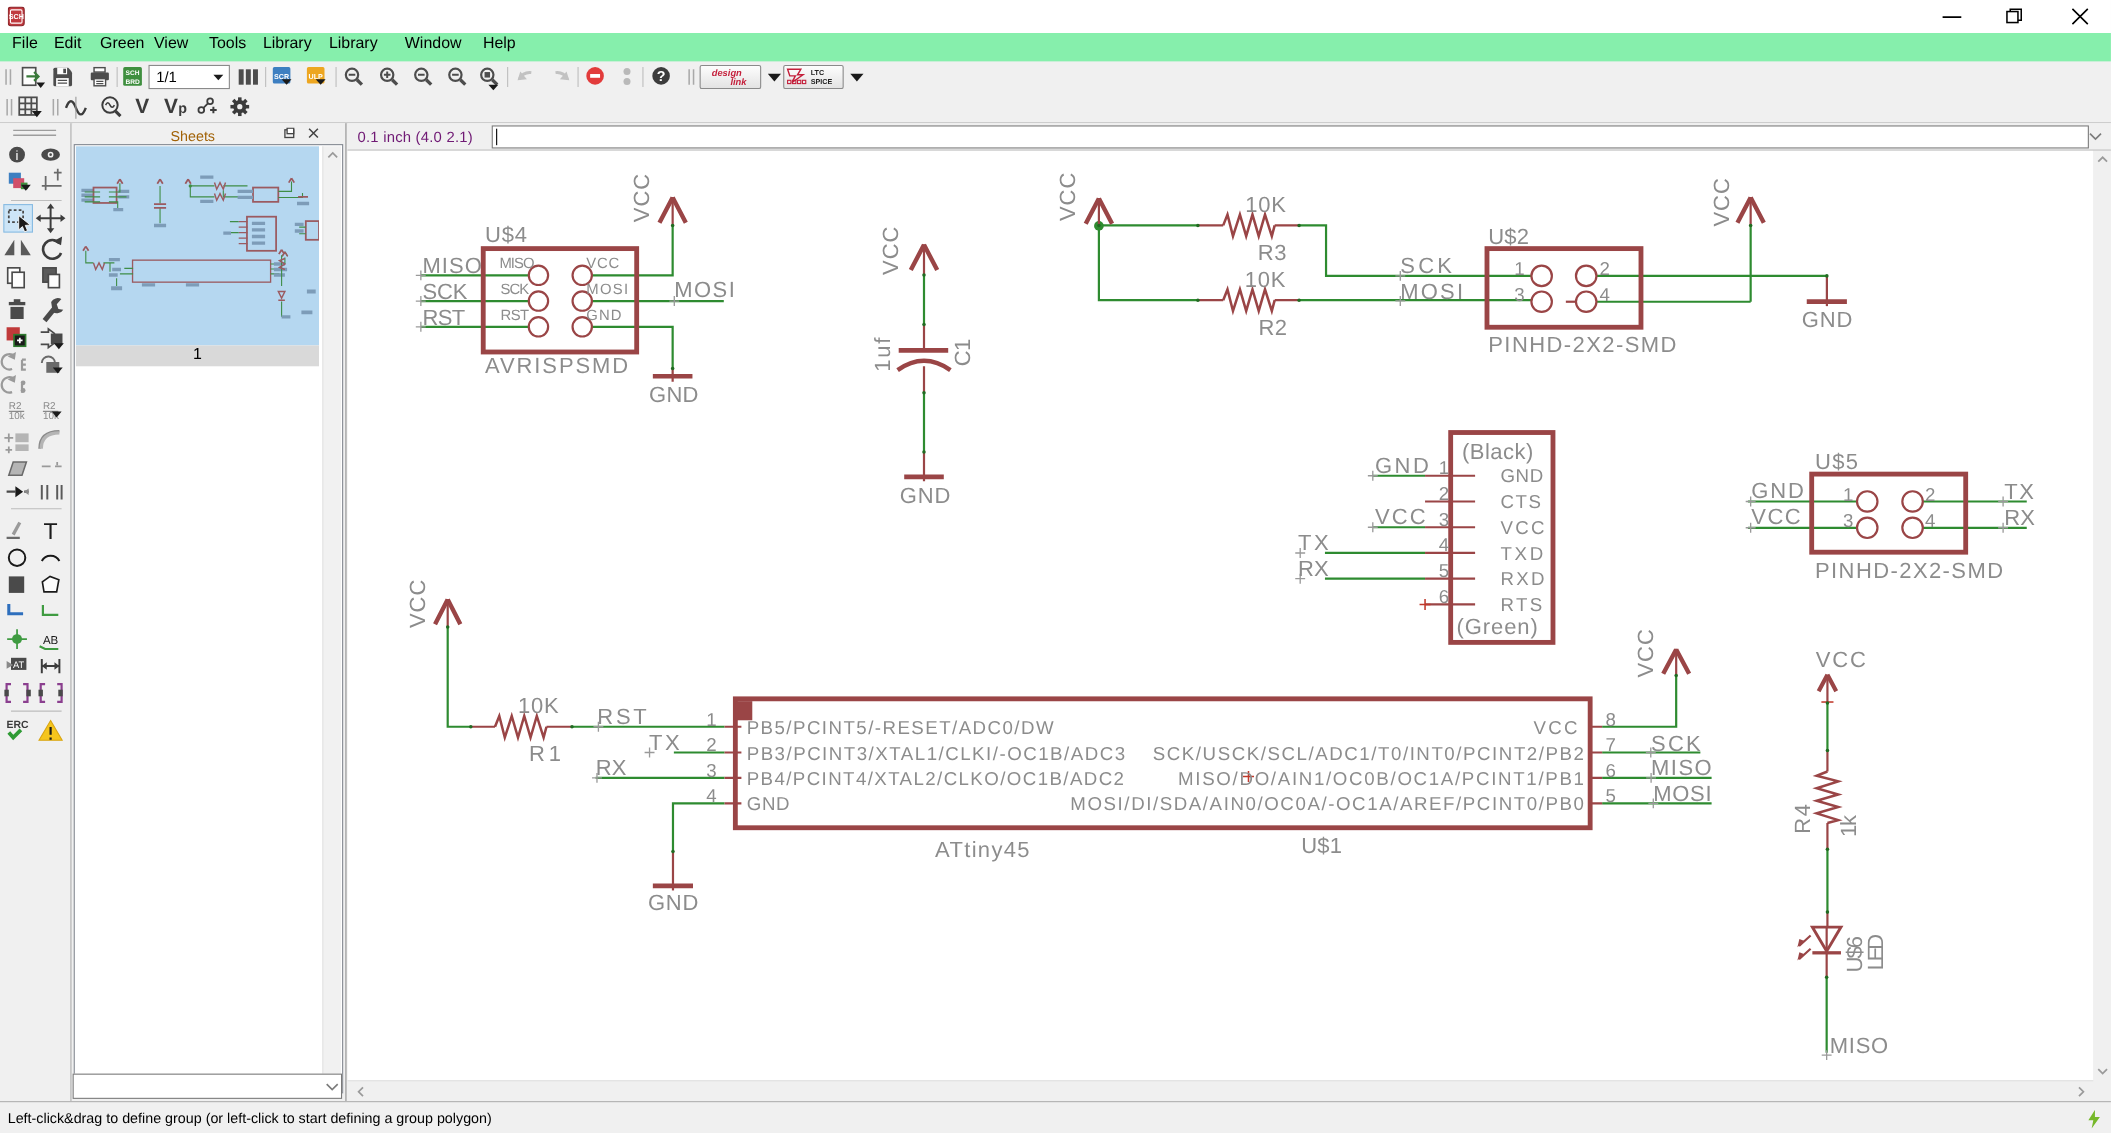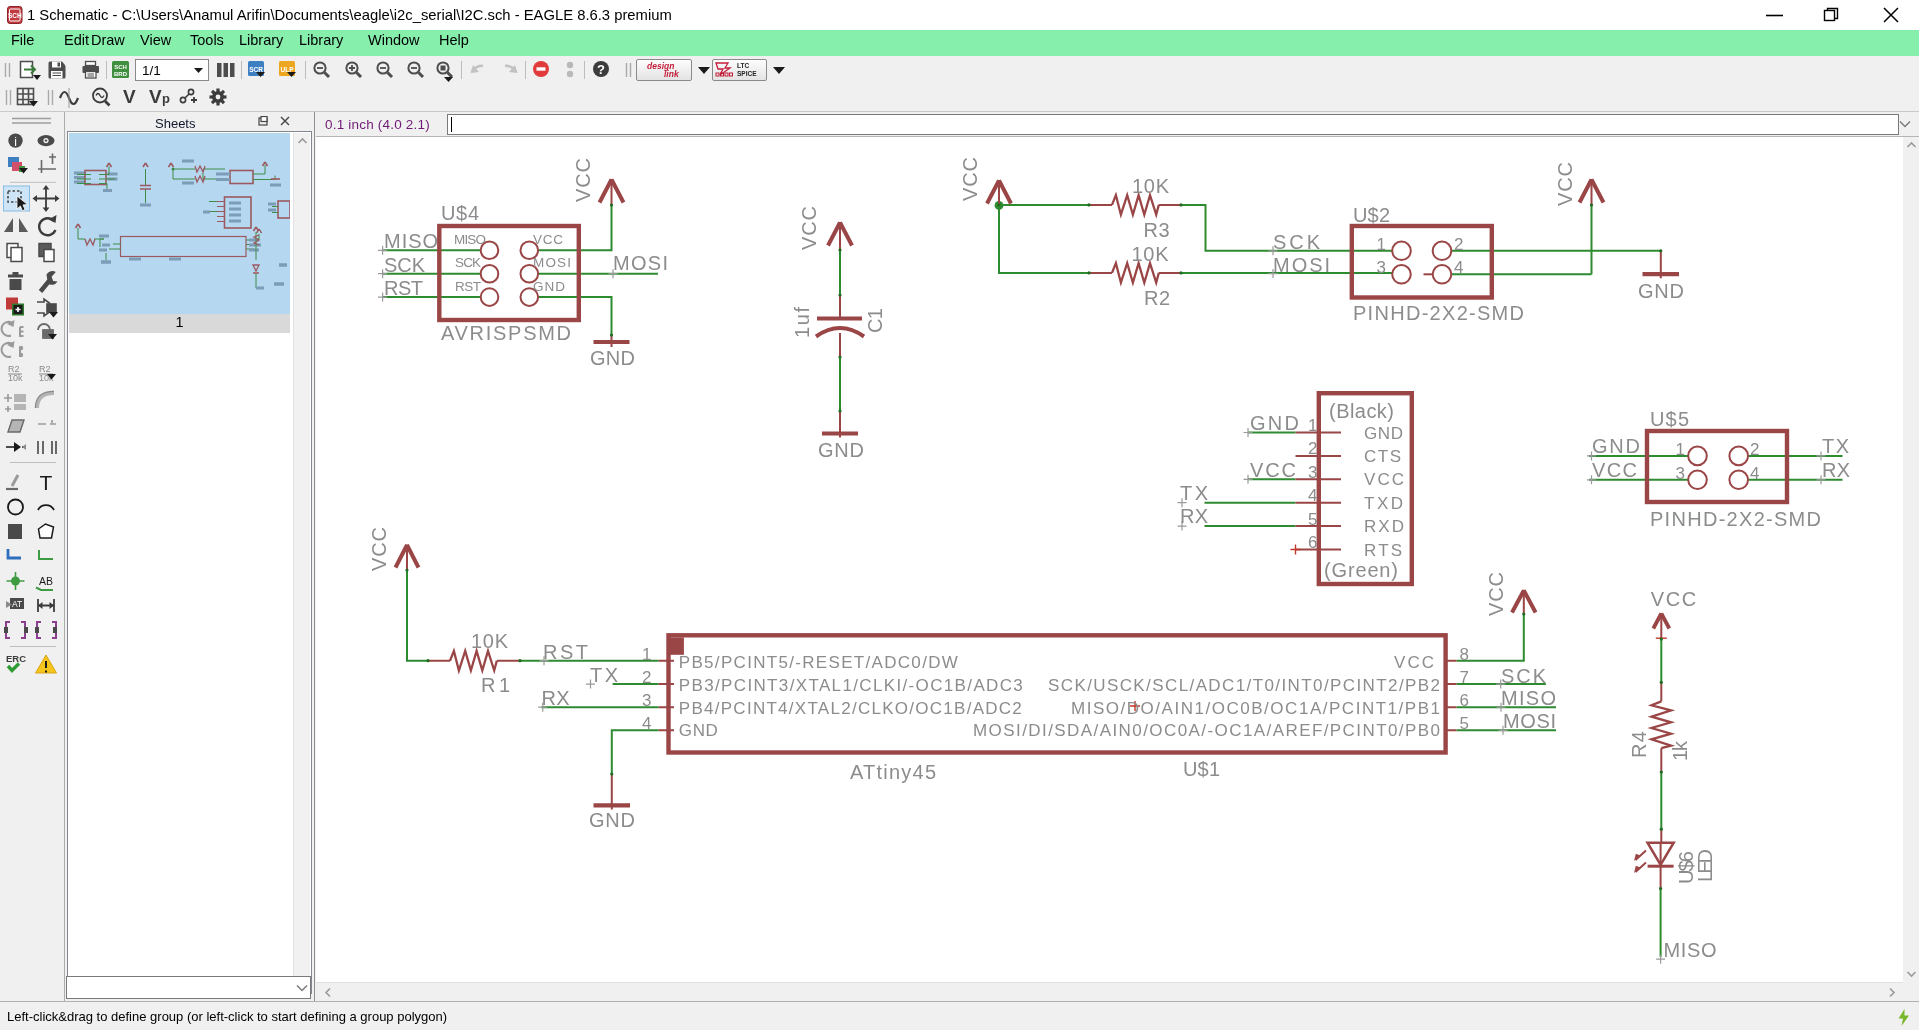--- a/index.html
+++ b/index.html
@@ -6,21 +6,21 @@
 html,body { width:1919px; height:1030px; overflow:hidden; font-family:"Liberation Sans", sans-serif; background:#f0f0f0; }
 .abs { position:absolute; }
 #titlebar { position:absolute; left:0; top:0; width:1919px; height:30px; background:#ffffff; }
 #title-text { position:absolute; left:27px; top:7px; font-size:14.8px; color:#000; }
 #menubar { position:absolute; left:0; top:30px; width:1919px; height:26px; background:#86efac; }
 .menu-item { position:absolute; top:1.5px; font-size:14.5px; color:#000; }
 #tb1 { position:absolute; left:0; top:56px; width:1919px; height:39px; background:#f0f0f0; border-bottom:1px solid #dadada; }
 #tb2 { position:absolute; left:0; top:85px; width:1919px; height:27px; background:#f0f0f0; border-bottom:1px solid #c9c9c9; }
 #lefttb { position:absolute; left:0; top:112px; width:65px; height:889px; background:#f0f0f0; border-right:1px solid #adadad; }
 #sheets { position:absolute; left:66px; top:112px; width:248px; height:889px; background:#f0f0f0; }
-#sheets-title { position:absolute; left:89px; top:4px; font-size:13px; color:#0f172a; }
+#sheets-title { position:absolute; left:89px; top:4px; font-size:13px; color:#a16207; }
 #sheets-list { position:absolute; left:1px; top:19px; width:245px; height:863px; background:#ffffff; border:1px solid #828790; }
 #sheet-thumb { position:absolute; left:1px; top:1px; width:221px; height:181px; background:#b5d7f0; }
 #sheet-label { position:absolute; left:1px; top:182px; width:221px; height:19px; background:#d9d9d9; text-align:center; font-size:14.5px; color:#000; }
 #sheets-scroll { position:absolute; right:1px; top:1px; width:17px; height:861px; background:#f1f1f1; border-left:1px solid #e3e3e3;}
 #vdivider { position:absolute; left:314px; top:112px; width:1px; height:889px; background:#8f8f8f; }
 #canvastop { position:absolute; left:316px; top:112px; width:1603px; height:25px; background:#f0f0f0; border-bottom:1px solid #b5b5b5; }
 #coord { position:absolute; left:9px; top:5px; font-size:13.5px; letter-spacing:0.2px; color:#701a75; }
 #cmdline { position:absolute; left:131px; top:2px; width:1452px; height:21px; background:#fff; border:1px solid #7a7a7a; }
 #caret { position:absolute; left:3px; top:2px; width:1px; height:15px; background:#000; }
 #canvas { position:absolute; left:316px; top:137px; width:1587px; height:845px; background:#ffffff; }
@@ -32,32 +32,31 @@
 svg text { font-family:"Liberation Sans", sans-serif; }
 </style>
 </head>
 <body>
 <div id="titlebar">
   <svg class="abs" style="left:7px;top:6px" width="17" height="18" viewBox="0 0 17 18">
     <rect x="0.5" y="0.5" width="14.5" height="17" rx="2.5" fill="#c03a3f" stroke="#8c2328" stroke-width="1"></rect>
     <rect x="2.5" y="3" width="10.5" height="12" rx="1" fill="none" stroke="#fff" stroke-width="1"></rect>
     <text x="7.8" y="11.5" font-size="6.5" fill="#fff" text-anchor="middle" font-weight="bold">SCH</text>
   </svg>
-  <div id="title-text">1 Schematic - C:\Users\Anamul Arifin\Documents\eagle\i2c_serial\I2C.sch - EAGLE 8.6.3 premium</div>
   <svg class="abs" style="left:1758px;top:0" width="161" height="30" viewBox="0 0 161 30">
     <line x1="8" y1="15.5" x2="25" y2="15.5" stroke="#000" stroke-width="1.6"></line>
     <rect x="66.5" y="10.5" width="10" height="10" fill="none" stroke="#000" stroke-width="1.4"></rect>
     <path d="M69.5 10.5 V8.5 H79.5 V18.5 H76.5" fill="none" stroke="#000" stroke-width="1.4"></path>
     <path d="M126 8 L140 22 M140 8 L126 22" stroke="#000" stroke-width="1.5"></path>
   </svg>
 </div>
 <div id="menubar">
   <span class="menu-item" style="left:11px">File</span>
-  <span class="menu-item" style="left:64px">Edit</span>
-  <span class="menu-item" style="left:91px">Draw</span>
+  <span class="menu-item" style="left:49px">Edit</span>
+  <span class="menu-item" style="left:91px">Green</span>
   <span class="menu-item" style="left:140px">View</span>
   <span class="menu-item" style="left:190px">Tools</span>
   <span class="menu-item" style="left:239px">Library</span>
   <span class="menu-item" style="left:299px">Library</span>
   <span class="menu-item" style="left:368px">Window</span>
   <span class="menu-item" style="left:439px">Help</span>
 </div>
 <div id="tb1">
 <svg class="abs" style="left:0;top:0" width="800" height="28" viewBox="0 0 800 28">
   <g stroke="#a9a9a9" stroke-width="1.4" fill="none">

